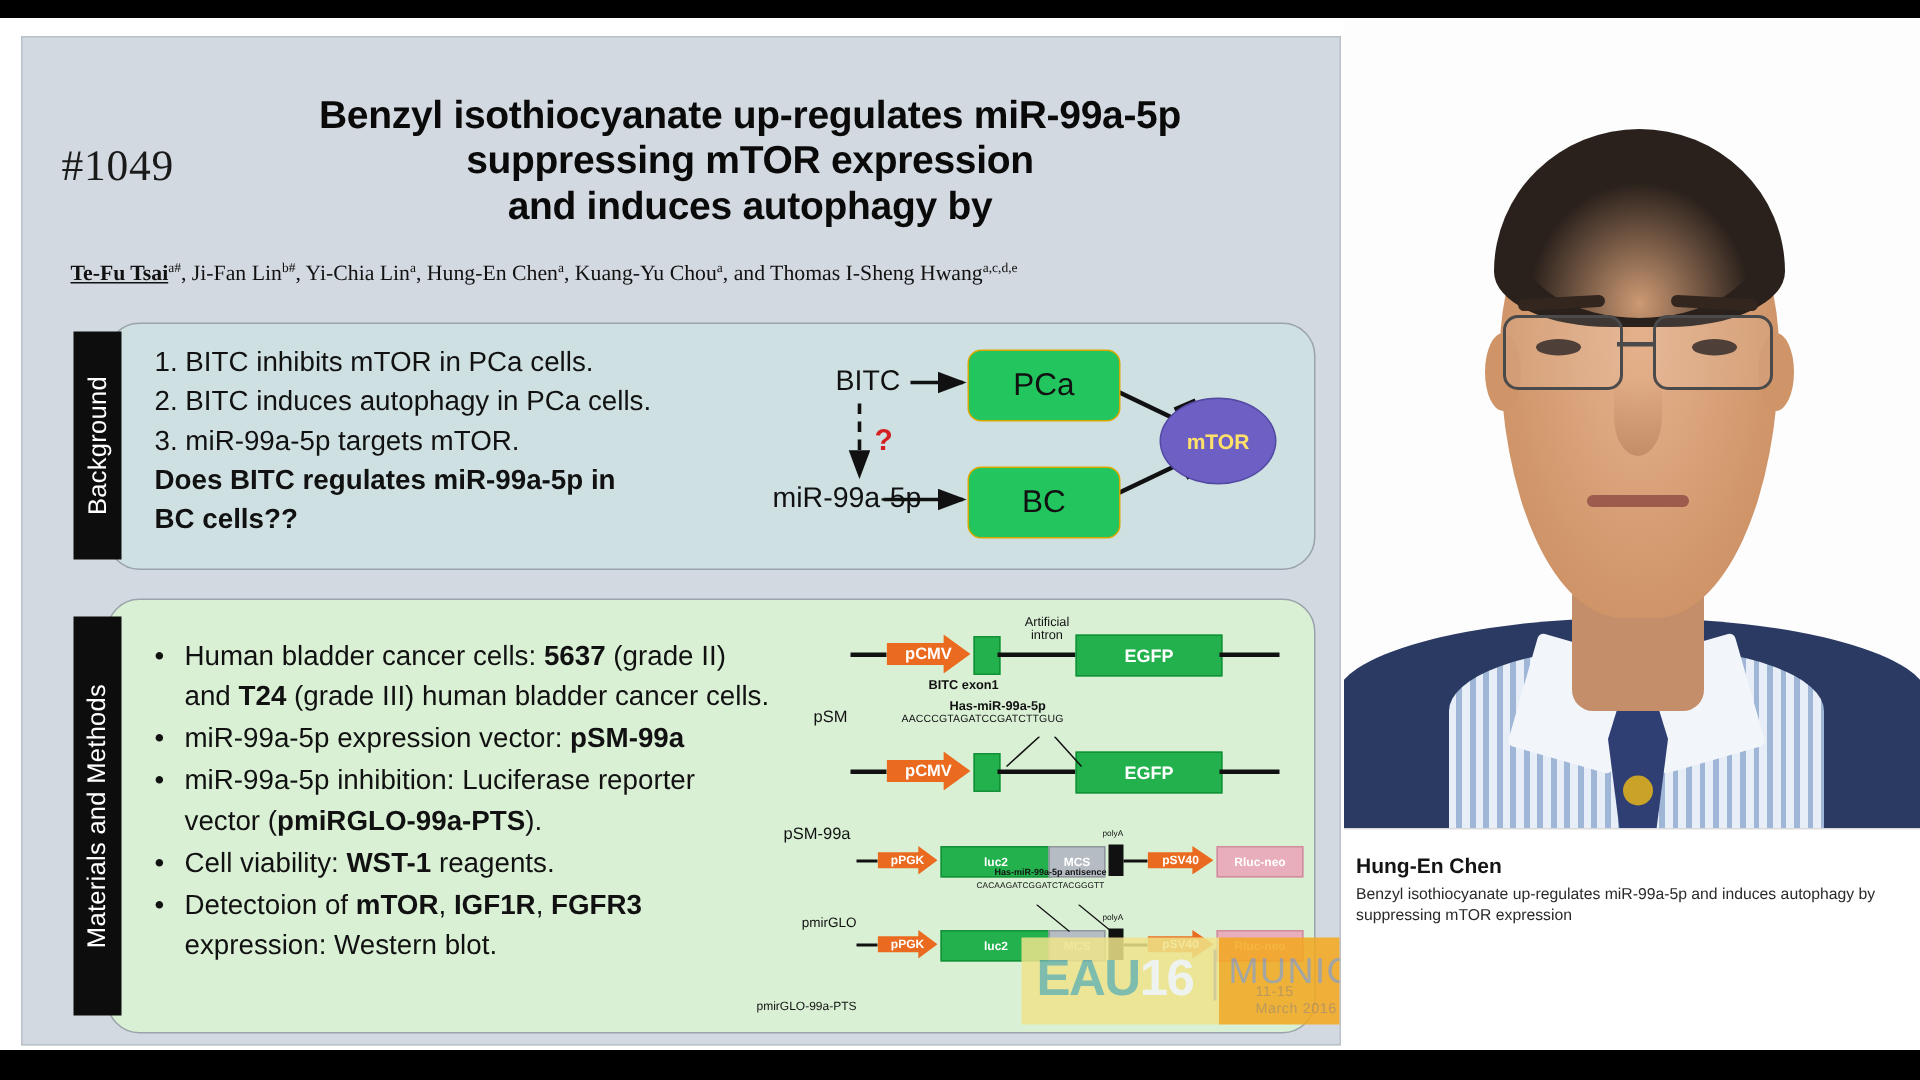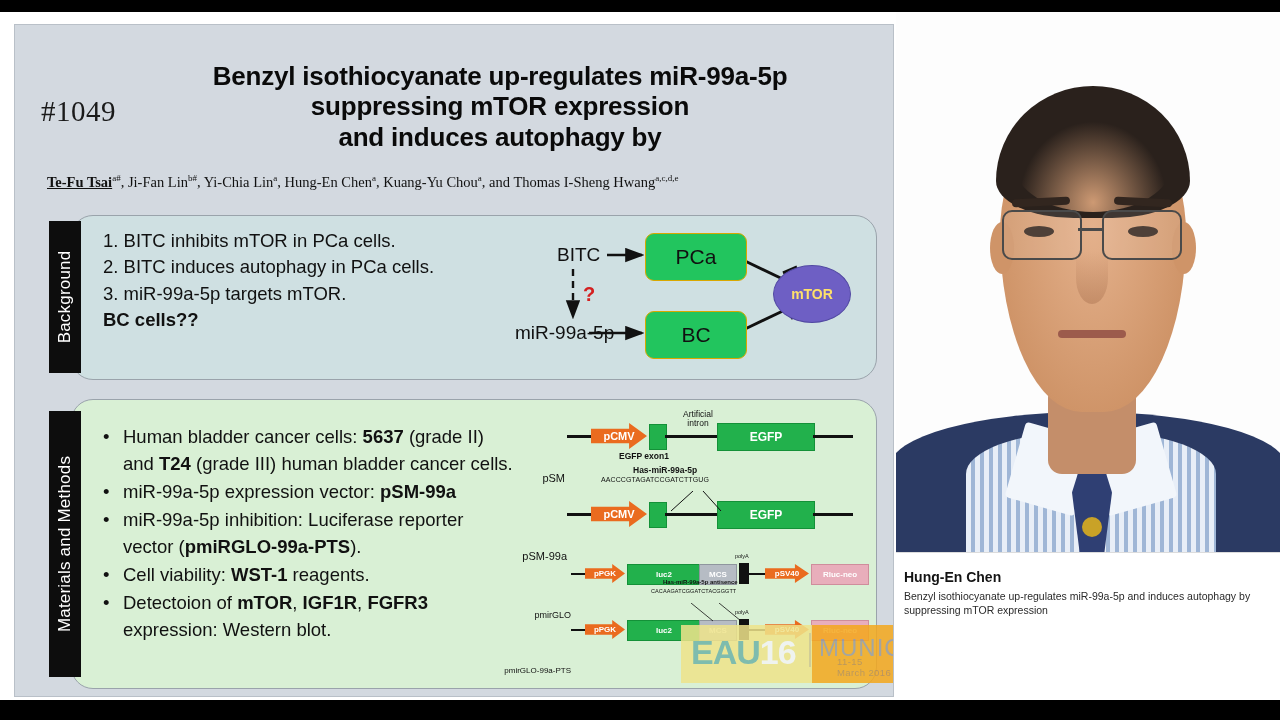--- a/index.html
+++ b/index.html
@@ -209,20 +209,21 @@
 
       <div class="sect sect-bg"></div>
       <div class="vtab vtab-bg">
         <span>Background</span>
       </div>
 
       <div class="bg-list">
         <div>1. BITC inhibits mTOR in PCa cells.</div>
         <div>2. BITC induces autophagy in PCa cells.</div>
         <div>3. miR-99a-5p targets mTOR.</div>
+        <div class="q">Does BITC regulates miR-99a-5p in</div>
         <div class="q">BC cells??</div>
       </div>
 
       <div class="flow">
         <svg width="356" height="152" style="position:absolute;left:0;top:0;">
           <defs>
             <marker id="ah" markerWidth="8" markerHeight="8" refX="7" refY="3" orient="auto">
               <path d="M0,0 L8,3 L0,6 z" fill="#111"></path>
             </marker>
           </defs>
@@ -262,21 +263,21 @@
         <div class="vrow" style="top:10px;">
           <div class="vname" style="left:0px;top:12px;width:42px;">pSM</div>
           <div class="vline" style="left:44px;top:18px;width:24px;"></div>
           <div class="prom" style="left:68px;top:6px;width:56px;height:26px;">pCMV</div>
           <div class="gbox" style="left:126px;top:7px;width:16px;height:24px;"></div>
           <div class="vline" style="left:142px;top:18px;width:52px;"></div>
           <div class="gbox" style="left:194px;top:6px;width:96px;height:26px;">EGFP</div>
           <div class="vline" style="left:290px;top:18px;width:40px;"></div>
           <div class="vtext c" style="left:140px;top:-8px;width:70px;">Artificial</div>
           <div class="vtext c" style="left:140px;top:1px;width:70px;">intron</div>
-          <div class="vtext b" style="left:96px;top:34px;">EGFP exon1</div>
+          <div class="vtext b" style="left:96px;top:34px;">BITC exon1</div>
         </div>
 
         <div class="vrow" style="top:88px;">
           <div class="vname" style="left:-6px;top:12px;width:50px;">pSM-99a</div>
           <div class="vline" style="left:44px;top:18px;width:24px;"></div>
           <div class="prom" style="left:68px;top:6px;width:56px;height:26px;">pCMV</div>
           <div class="gbox" style="left:126px;top:7px;width:16px;height:24px;"></div>
           <div class="vline" style="left:142px;top:18px;width:52px;"></div>
           <div class="gbox" style="left:194px;top:6px;width:96px;height:26px;">EGFP</div>
           <div class="vline" style="left:290px;top:18px;width:40px;"></div>

